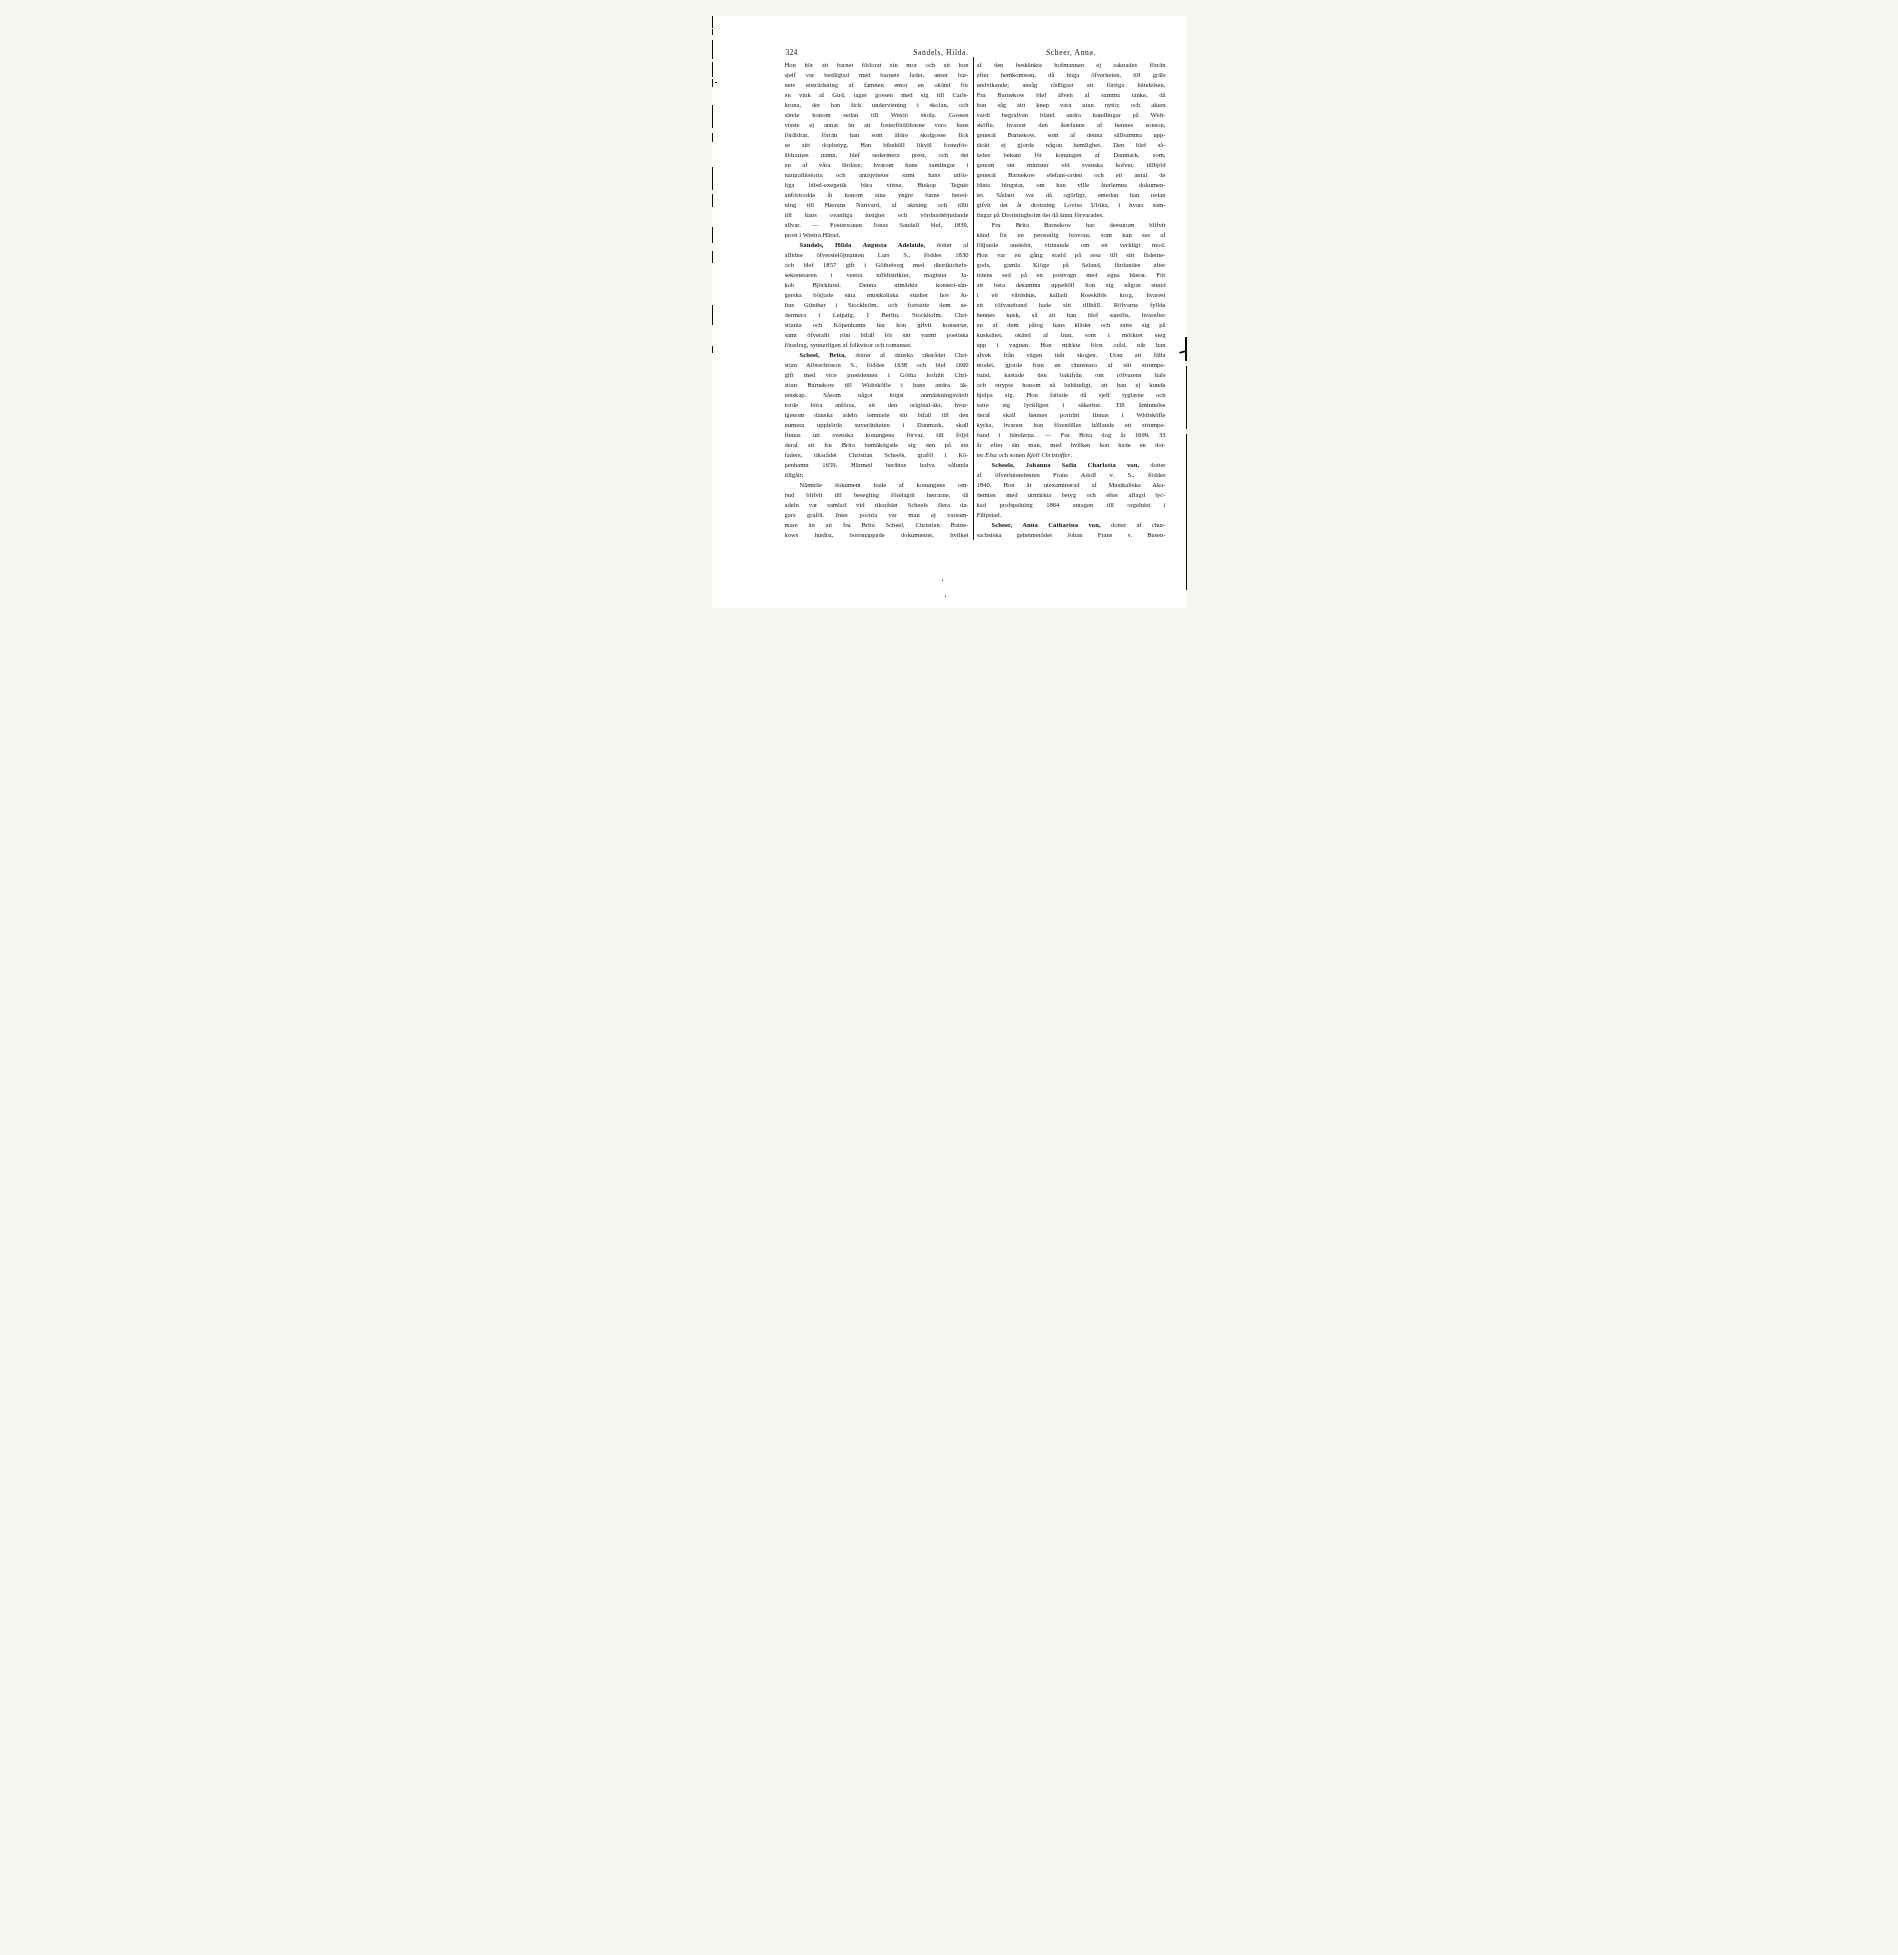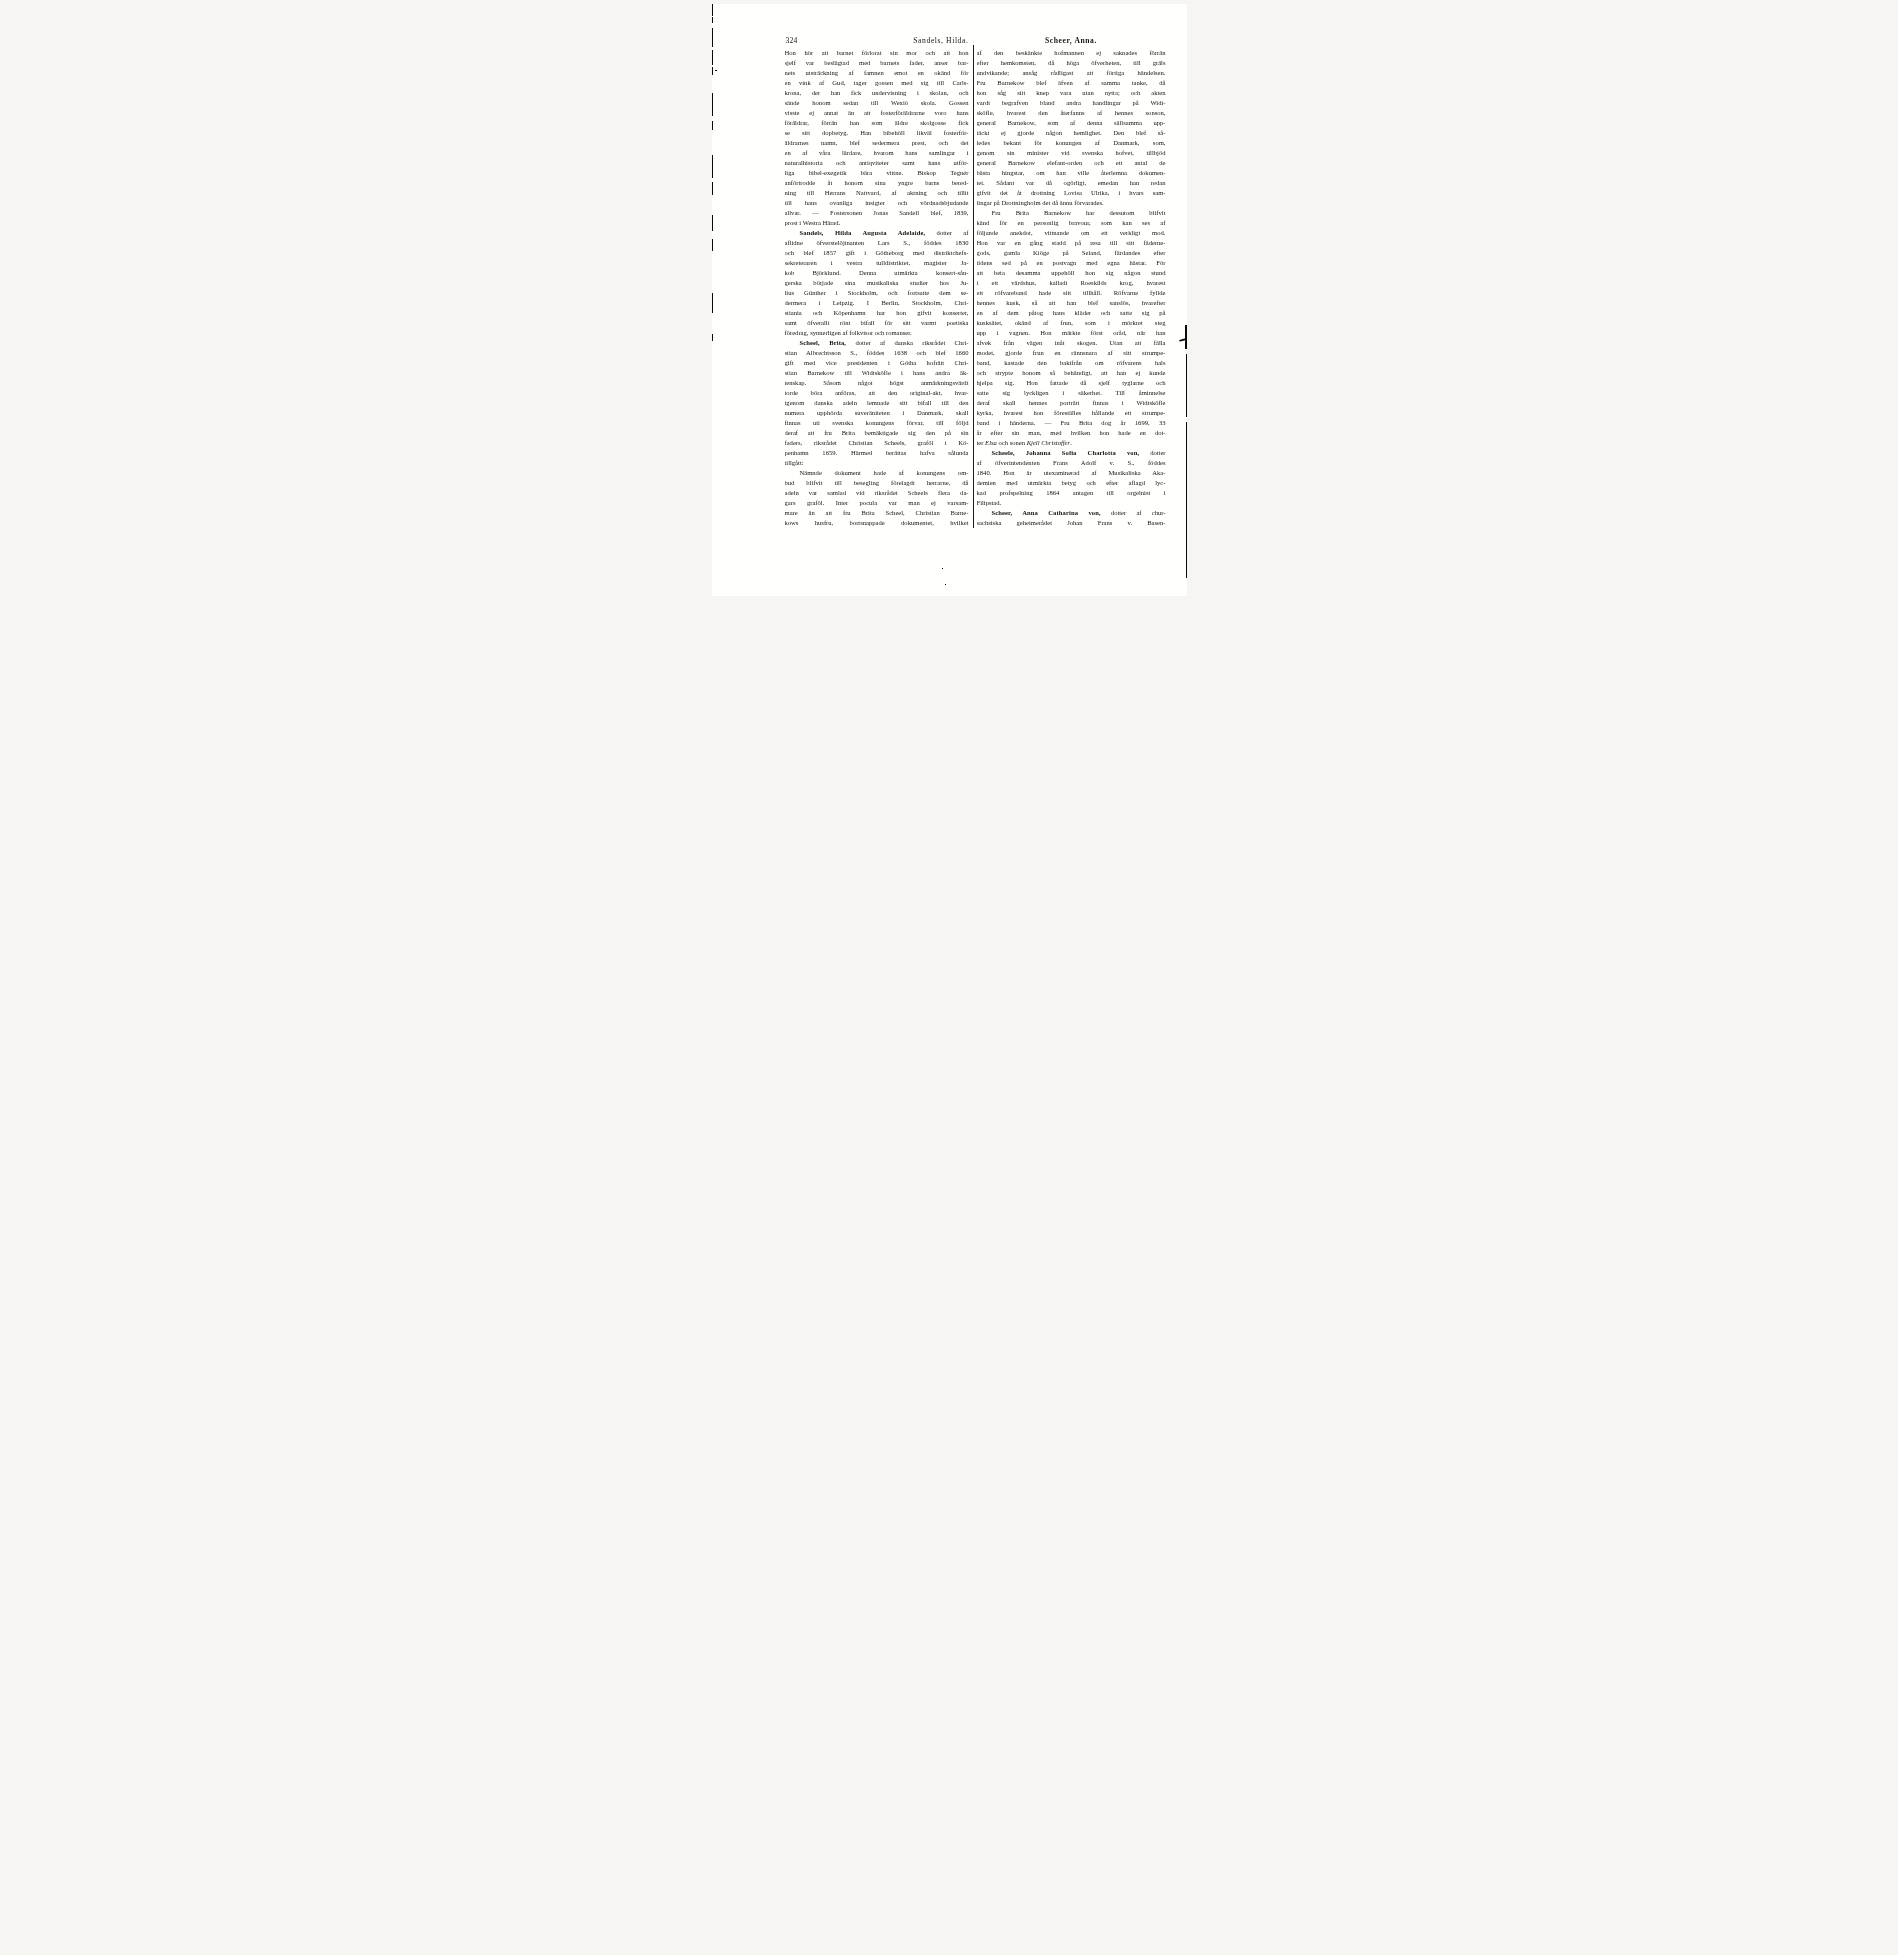--- a/index.html
+++ b/index.html
@@ -1,33 +1,33 @@
 <!DOCTYPE html>
 <html style="font-size:6.3px"><head>
 <meta charset="utf-8">
 <style>
   html,body{margin:0;padding:0;background:#f6f5f2;}
   .page{
     position:relative;
     width:475px;height:592px;
-    margin:4px auto;
+    margin:16px auto;
     background:#fffffe;
     color:#161412;
     font-family:"Liberation Serif","DejaVu Serif",serif;
     overflow:hidden;
   }
   .running-head{
     position:absolute;top:30.5px;height:11px;
     font-size:7.6px;line-height:11px;
     letter-spacing:0.6px;
     white-space:nowrap;
   }
   .page-number{left:74px;letter-spacing:0.2px;}
   .rh-left{left:73px;width:184px;text-align:right;}
-  .rh-right{left:265px;width:189px;text-align:center;font-weight:bold;}
+  .rh-right{left:265px;width:189px;text-align:center;}
   .column{
     position:absolute;top:44px;
   }
   .col-left{left:73px;width:184px;}
   .col-right{left:265px;width:189px;}
   .line{
     height:10px;line-height:10px;
     font-size:6.6px;
     text-align:justify;
     text-align-last:left;

